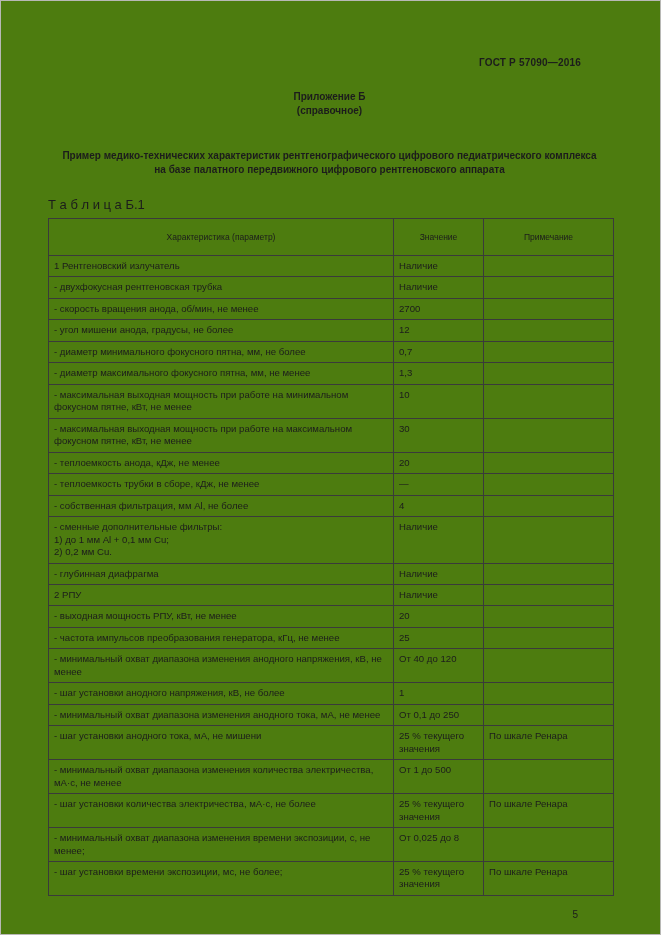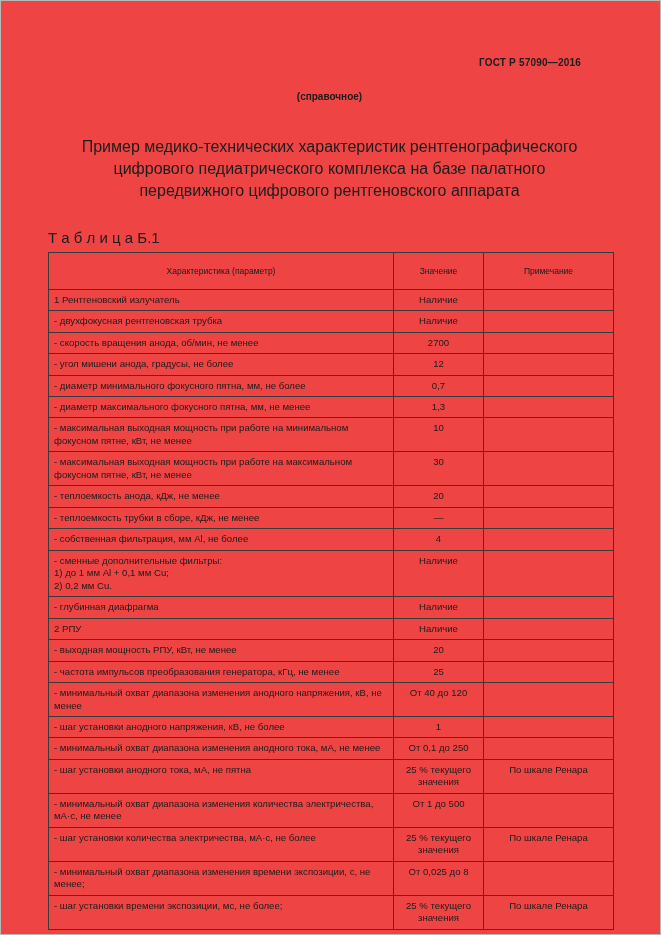--- a/index.html
+++ b/index.html
@@ -2,21 +2,21 @@
 <html><head>
 <meta charset="utf-8">
 <style>
   * { margin: 0; padding: 0; box-sizing: border-box; }
   html, body { background: #e9e9e9; }
   body { font-family: "Liberation Sans", sans-serif; }
   .page {
     width: 661px;
     height: 935px;
     margin: 0 auto;
-    background: #ef4444;
+    background: #4d7c0f;
     border: 1px solid #b8b8b5;
     padding: 56px 49px 0 47px;
     color: #1c1c1c;
     overflow: hidden;
   }
   .doc-number {
     text-align: right;
     font-weight: bold;
     font-size: 10px;
     margin-right: 30px;
@@ -24,29 +24,29 @@
   }
   .appendix {
     text-align: center;
     font-weight: bold;
     font-size: 10px;
     margin-top: 22px;
     line-height: 1.35;
   }
   .doc-title {
     text-align: center;
-    font-weight: normal;
-    font-size: 16px;
+    font-weight: bold;
+    font-size: 10px;
     margin-top: 32px;
     line-height: 1.4;
     padding: 0 14px;
   }
   .table-label {
-    font-size: 15px;
-    margin-top: 26px;
+    font-size: 13px;
+    margin-top: 20px;
   }
   table.char-table {
     width: 100%;
     border-collapse: collapse;
     margin-top: 6px;
     table-layout: fixed;
   }
   table.char-table th,
   table.char-table td {
     border: 1px solid #3a3a3a;
@@ -66,36 +66,37 @@
   }
   td.char {
     text-align: left;
     padding-left: 9px;
     white-space: pre-line;
     margin-left: 14px;
   }
   col.c-char { width: 345px; }
   col.c-val  { width: 90px; }
   col.c-note { width: 130px; }
-  td.val, td.note { text-align: center; }
+  td.val, td.note { text-align: left; }
   .page-number {
     text-align: right;
     font-size: 10px;
     margin-top: 13px;
     margin-right: 33px;
   }
 </style>
 </head>
 <body>
 
 <div class="page">
 
   <div class="doc-number">ГОСТ Р 57090—2016</div>
 
   <div class="appendix">
+    <div>Приложение Б</div>
     <div>(справочное)</div>
   </div>
 
   <div class="doc-title">Пример медико-технических характеристик рентгенографического цифрового педиатрического комплекса на базе палатного передвижного цифрового рентгеновского аппарата</div>
 
   <div class="table-label">Т а б л и ц а  Б.1</div>
 
   <table class="char-table">
     <colgroup>
       <col class="c-char">
@@ -201,21 +202,21 @@
           <td class="char">- шаг установки анодного напряжения, кВ, не более</td>
           <td class="val">1</td>
           <td class="note"></td>
         </tr>
         <tr>
           <td class="char">- минимальный охват диапазона изменения анодного тока, мА, не менее</td>
           <td class="val">От 0,1 до 250</td>
           <td class="note"></td>
         </tr>
         <tr>
-          <td class="char">- шаг установки анодного тока, мА, не пятна</td>
+          <td class="char">- шаг установки анодного тока, мА, не мишени</td>
           <td class="val">25 % текущего значения</td>
           <td class="note">По шкале Ренара</td>
         </tr>
         <tr>
           <td class="char">- минимальный охват диапазона изменения количества электричества, мА·с, не менее</td>
           <td class="val">От 1 до 500</td>
           <td class="note"></td>
         </tr>
         <tr>
           <td class="char">- шаг установки количества электричества, мА·с, не более</td>

